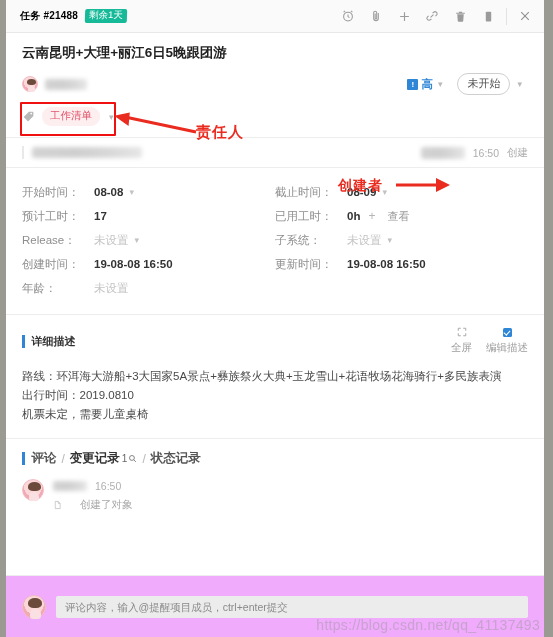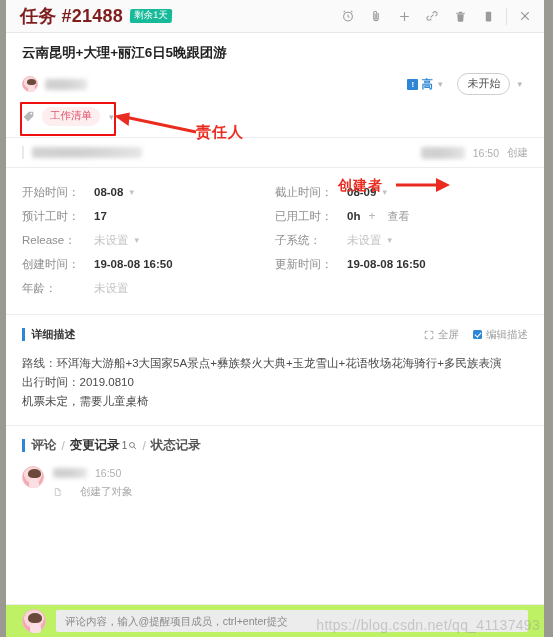--- a/index.html
+++ b/index.html
@@ -21,23 +21,23 @@
   
   .titlebar {
     height: 33px;
     background: #fafafa;
     border-bottom: 1px solid #e8e8e8;
     display: flex;
     align-items: center;
     padding: 0 6px 0 14px;
   }
   .task-id {
-    font-size: 18px;
+    font-size: 10px;
     font-weight: bold;
-    color: #7f1d1d;
+    color: #000000;
     letter-spacing: .2px;
   }
   .badge-remain {
     margin-left: 7px;
     background: #16b998;
     color: #ffffff;
     font-size: 9.5px;
     padding: 1px 4px 2px 4px;
     border-radius: 2px;
     line-height: 1.15;
@@ -224,21 +224,21 @@
   .fcaret { color: #c2c2c2; font-size: 9px; margin-left: 6px; cursor: pointer; }
   .plus-ic { color: #b5b5b5; font-size: 12px; margin-left: 8px; cursor: pointer; }
   .look-link { color: #9a9a9a; font-size: 11px; margin-left: 12px; cursor: pointer; }
 
   
   .desc { padding: 12px 16px 14px 16px; border-bottom: 1px solid #ededed; }
   .sec-head { display: flex; align-items: center; }
   .sec-bar { width: 2.5px; height: 13px; background: #2f86d6; margin-right: 7px; }
   .sec-title { font-size: 11px; color: #333; font-weight: bold; }
   .sec-tools { margin-left: auto; display: flex; align-items: center; gap: 14px; }
-  .tool { display: flex; align-items: center; gap: 4px; font-size: 10.5px; color: #9d9d9d; cursor: pointer; }
+  .tool { display: flex; align-items: center; gap: 4px; font-size: 10.5px; color: #9d9d9d; cursor: pointer; flex-direction: column; }
   .chk-blue {
     width: 9px; height: 9px; border-radius: 1.5px;
     background: #2f86d6; position: relative;
   }
   .chk-blue::after {
     content: "";
     position: absolute; left: 2.5px; top: 1px;
     width: 2.5px; height: 5px;
     border: solid #fff; border-width: 0 1.3px 1.3px 0;
     transform: rotate(42deg);
@@ -267,22 +267,22 @@
     margin-top: 6px;
     font-size: 10.5px;
     color: #a8a8a8;
     display: flex; align-items: center; gap: 18px;
   }
 
   
   .composer {
     position: absolute;
     left: 0; right: 0; bottom: 0;
-    height: 33px;
-    background: #bef264;
+    height: 62px;
+    background: #f0abfc;
     border-top: 1px solid #ececec;
     display: flex;
     align-items: center;
     padding: 0 16px;
   }
   .cmp-input {
     margin-left: 10px;
     flex: 1;
     height: 22px;
     background: #ececec;

